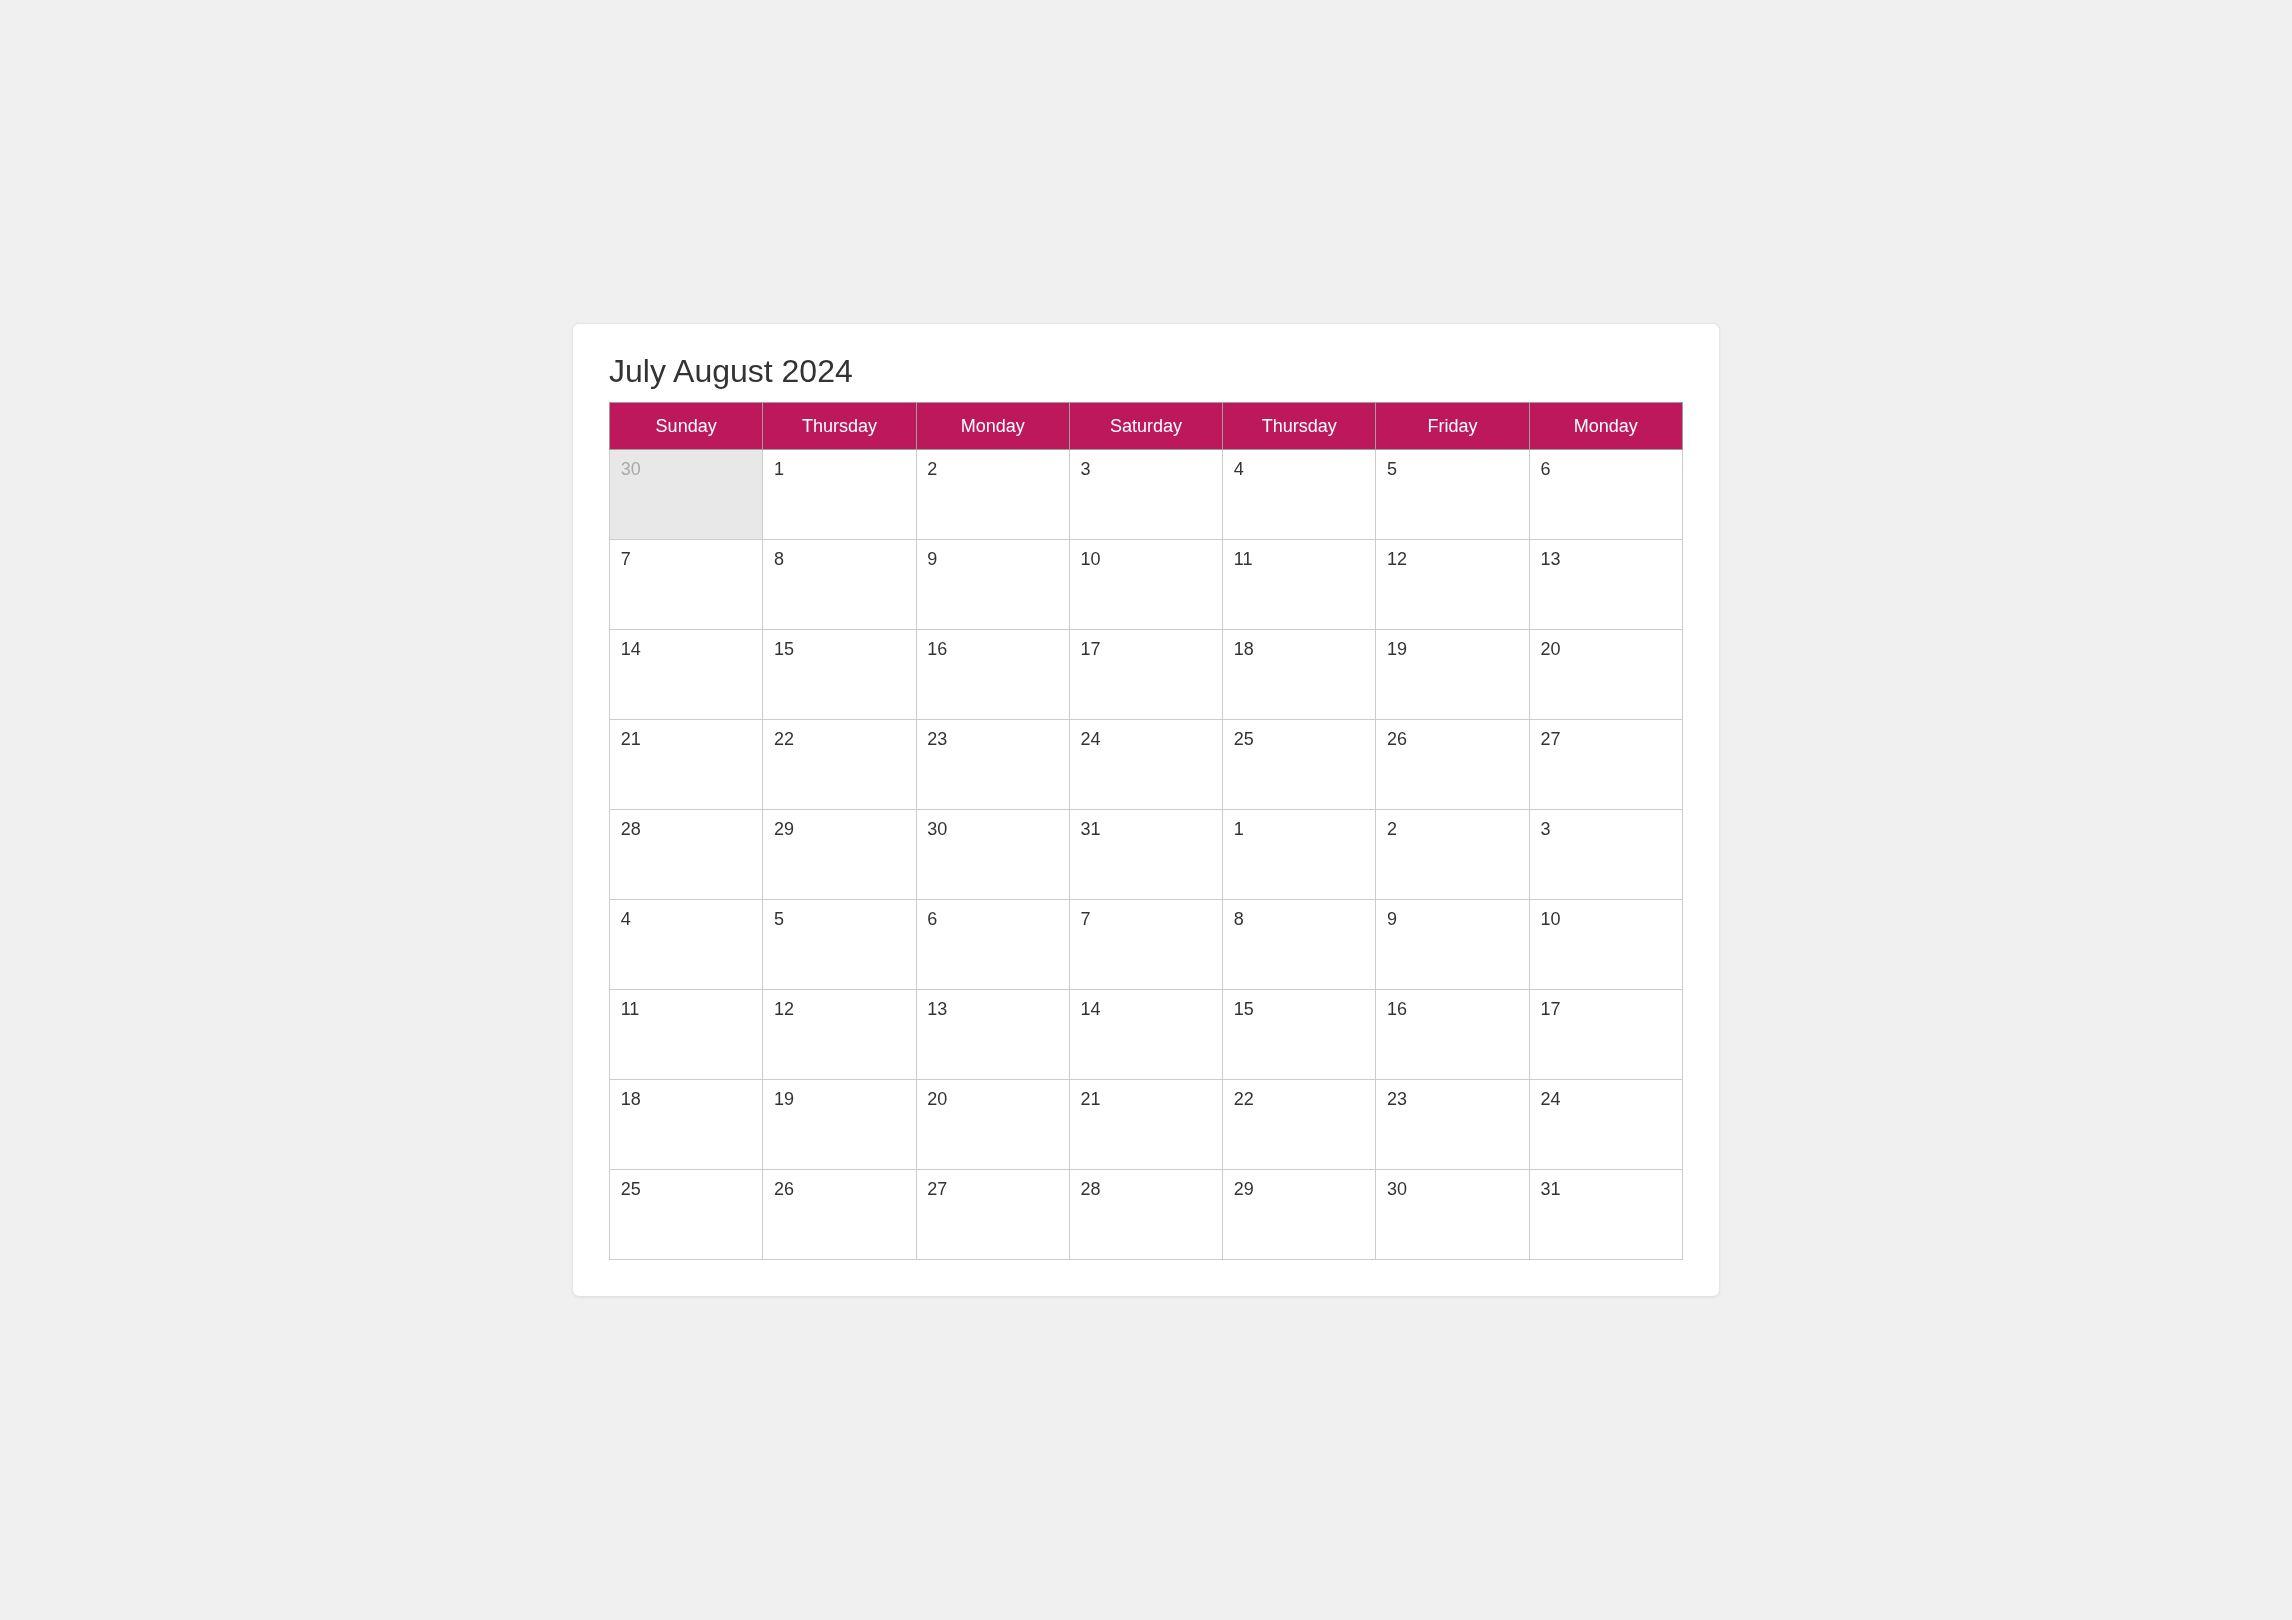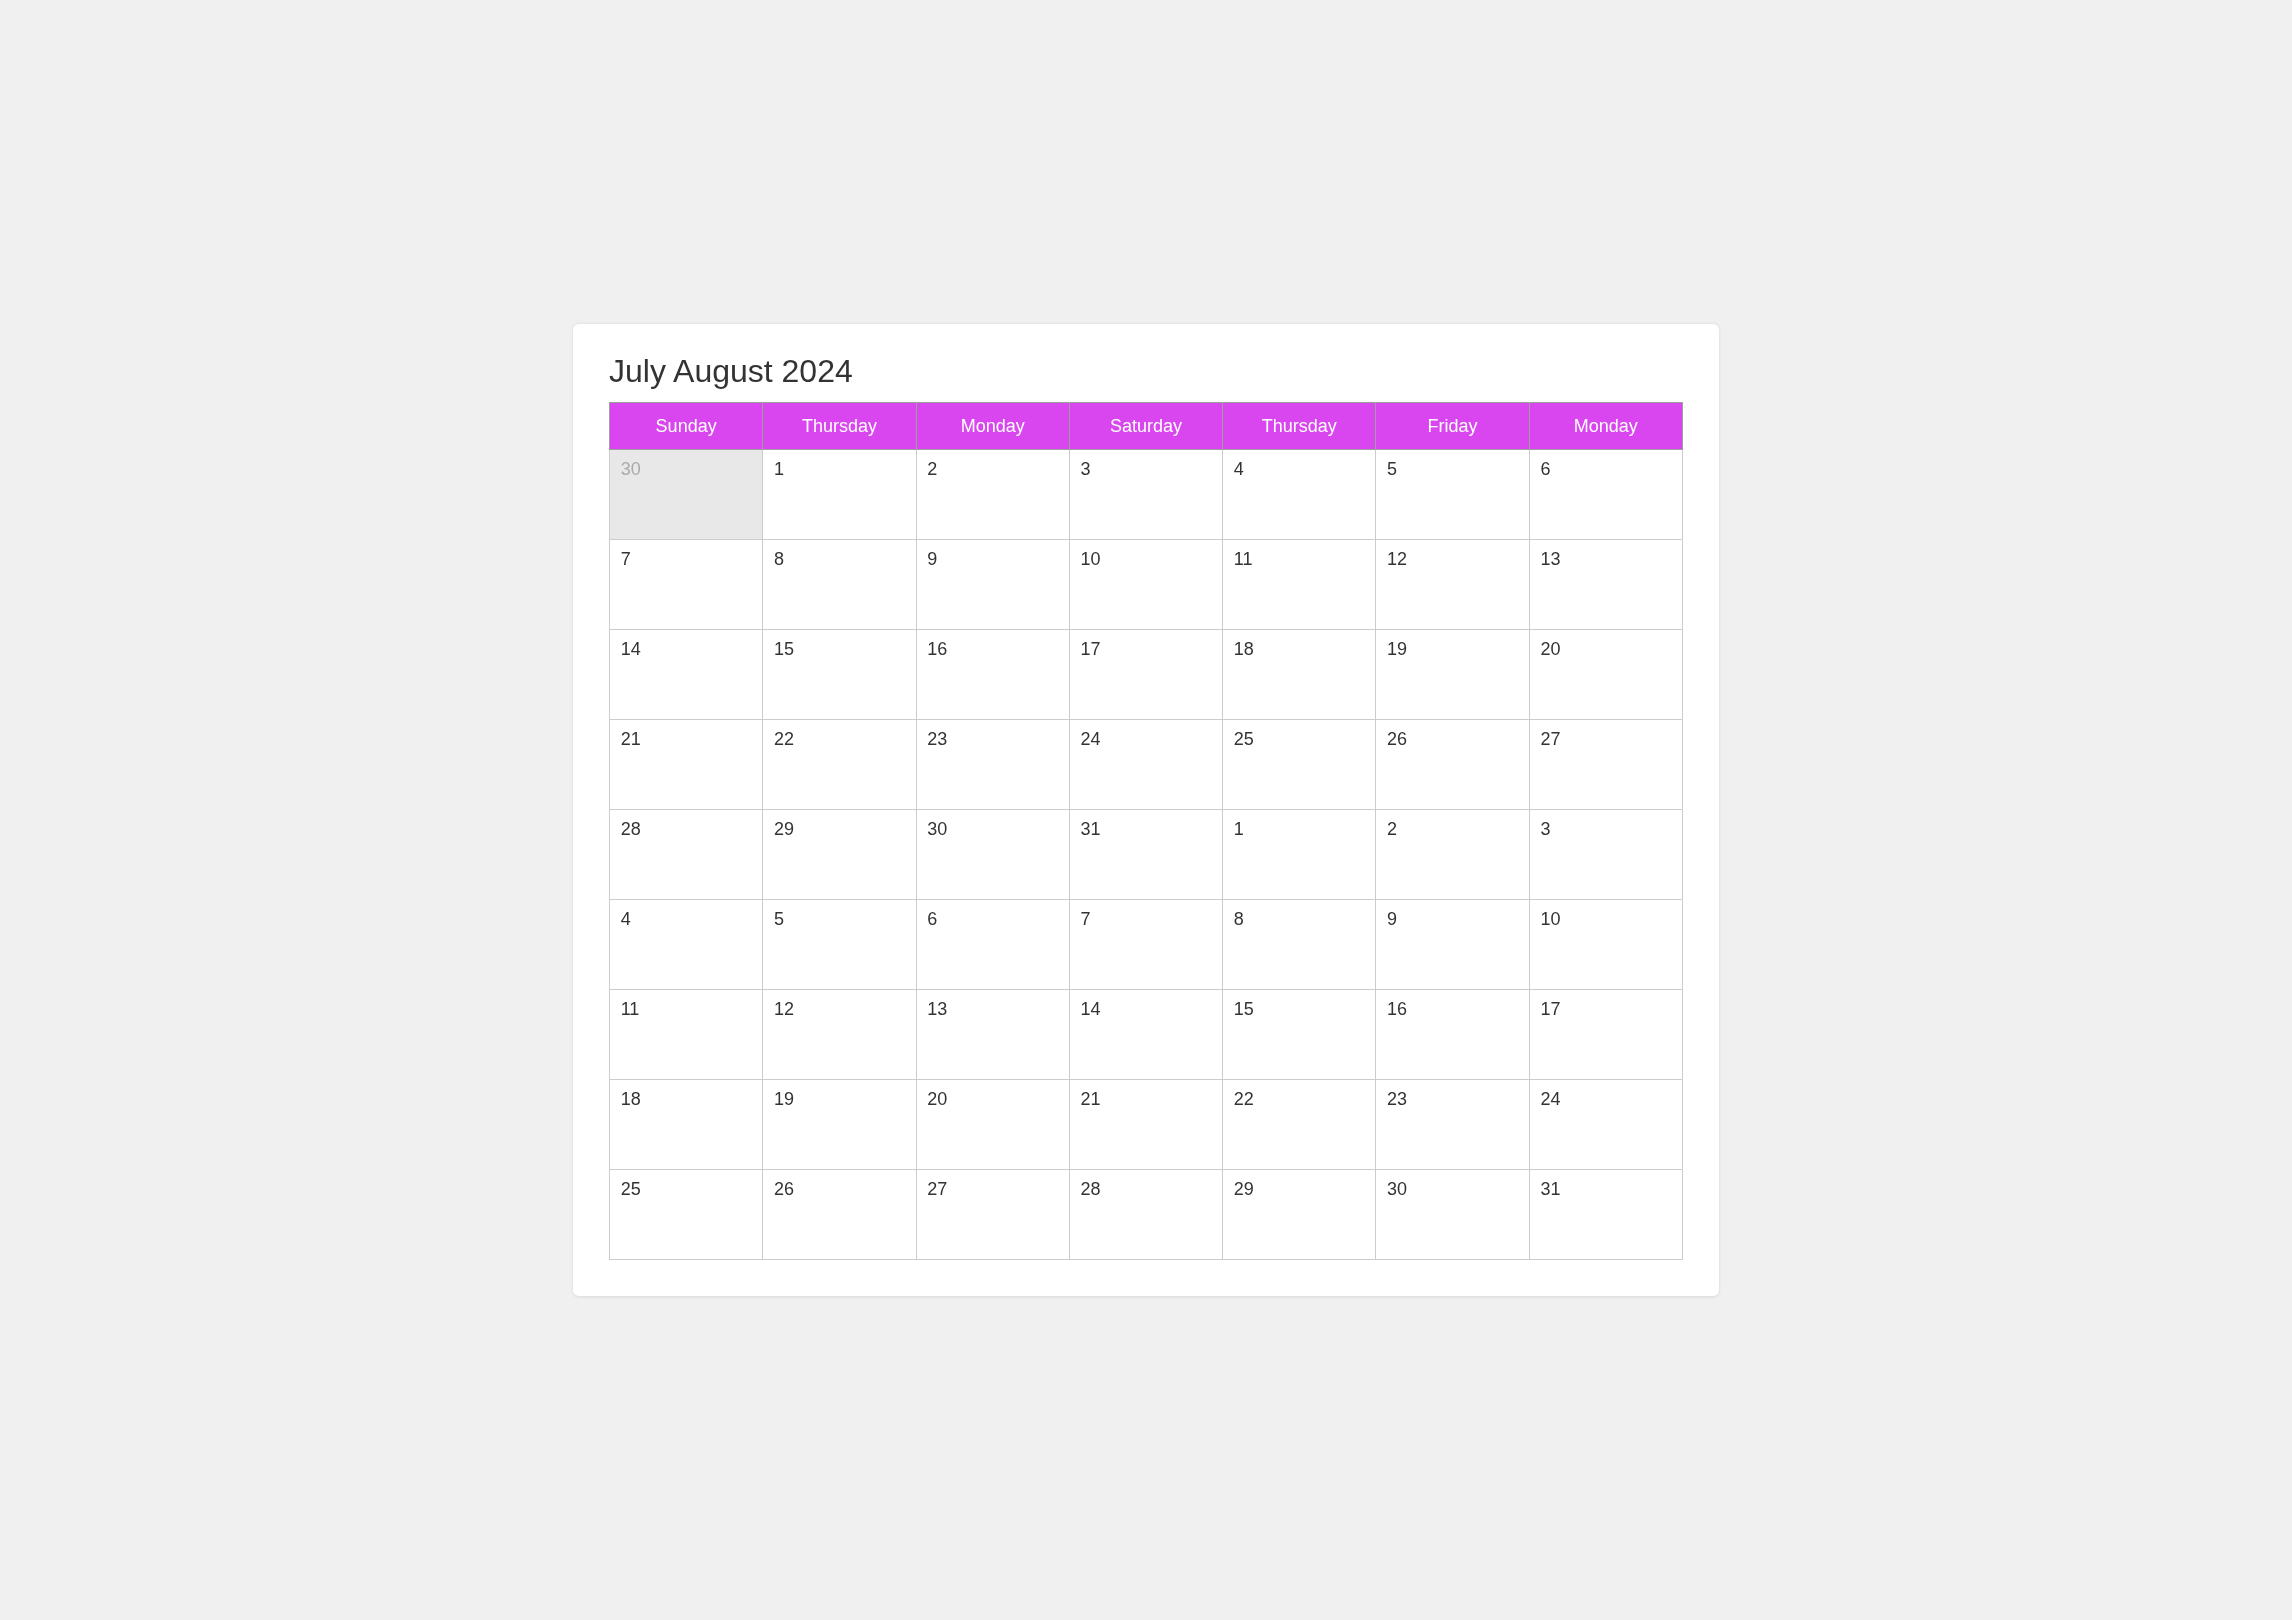--- a/index.html
+++ b/index.html
@@ -32,21 +32,21 @@
       margin-bottom: 12.5px;
     }
 
     .calendar-table {
       width: 100%;
       border-collapse: collapse;
       table-layout: fixed;
     }
 
     .calendar-table thead tr th {
-      background-color: #d946ef;
+      background-color: #be185d;
       color: #ffffff;
       font-size: 18px;
       font-weight: 400;
       padding: 12.5px 7.2px;
       text-align: center;
       border: 0.9px solid #9e9e9e;
     }
 
     .calendar-table tbody tr td {
       border: 0.9px solid #cccccc;

